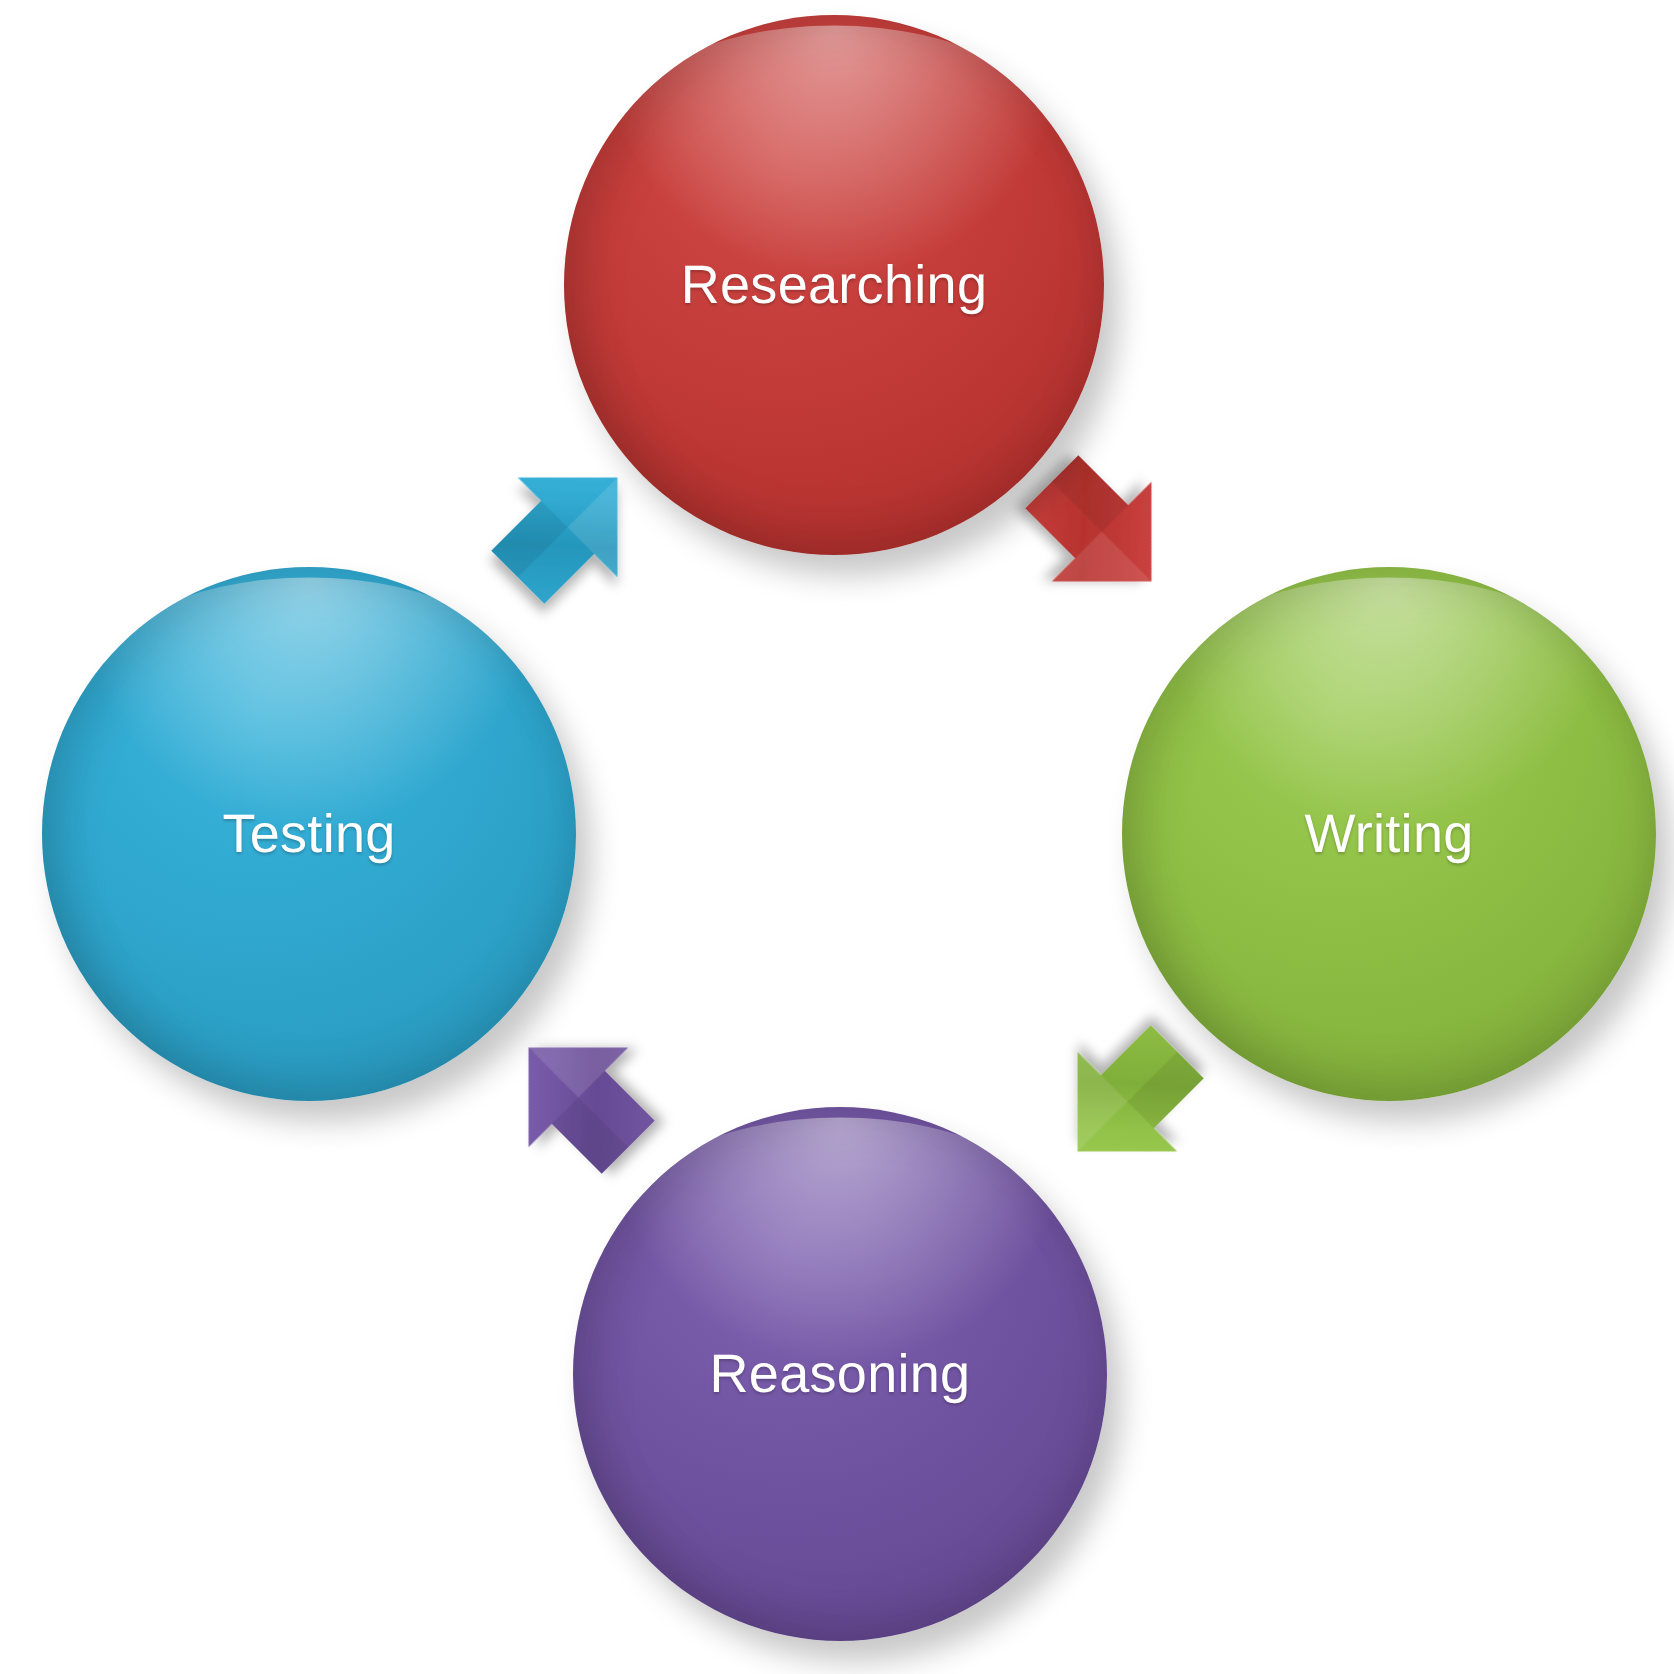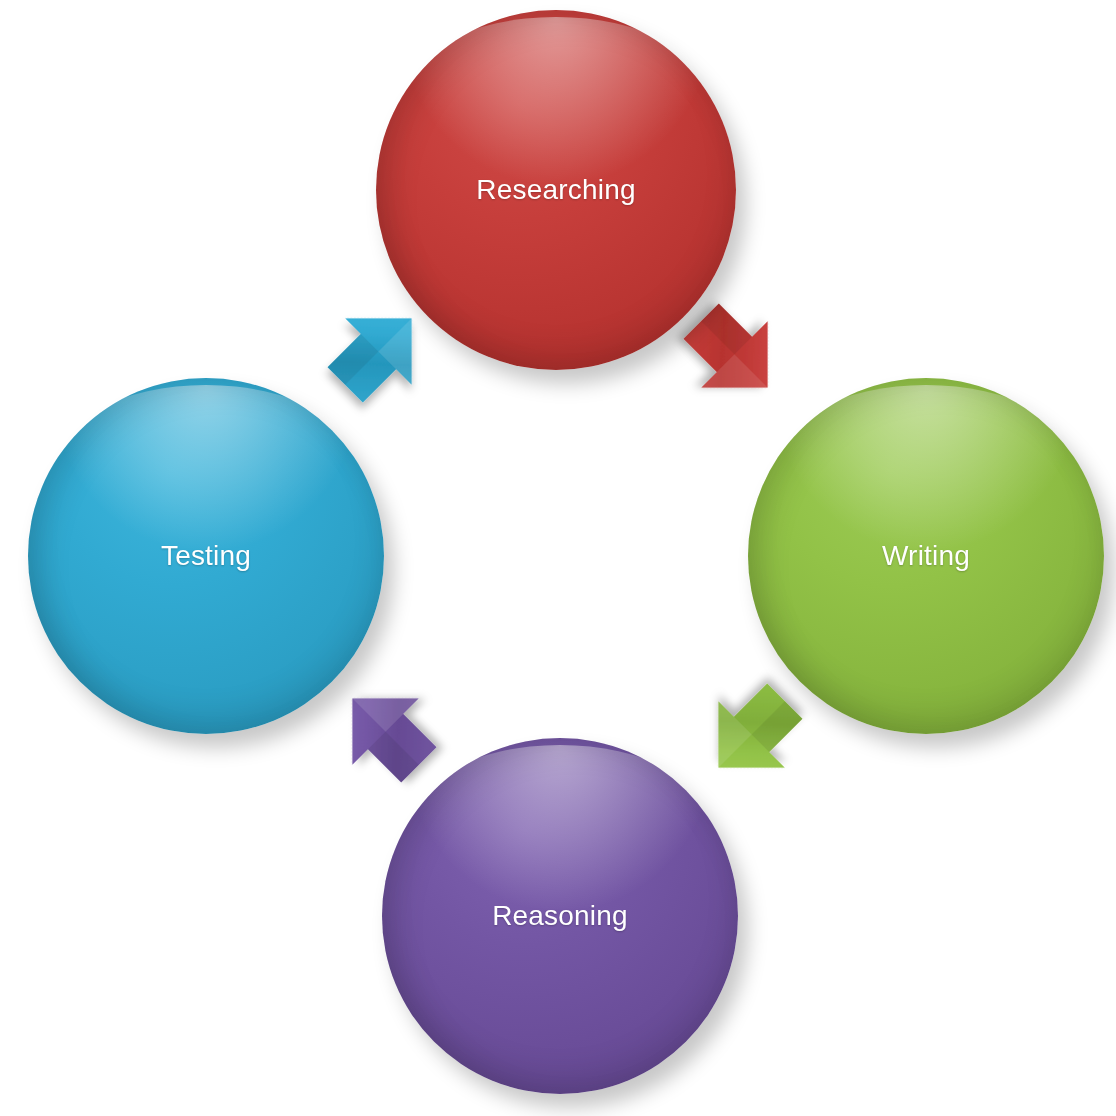--- a/index.html
+++ b/index.html
@@ -81,21 +81,21 @@
     inset: 0;
     border-radius: 50%;
     box-shadow: inset 0 -16px 32px rgba(0,0,0,0.12),
                 inset 14px 10px 30px rgba(0,0,0,0.10);
     pointer-events: none;
   }
   .node .label {
     position: relative;
     z-index: 5;
     color: #ffffff;
-    font-size: 28px;
+    font-size: 36px;
     font-weight: 400;
     letter-spacing: 0.2px;
     text-shadow: 0 1px 2px rgba(0,0,0,0.22);
     white-space: nowrap;
   }
 
   
   #node-researching { left: 376px; top: 10px;  width: 360px; height: 360px; }
   #node-writing     { left: 748px; top: 378px; width: 356px; height: 356px; }
   #node-reasoning   { left: 382px; top: 738px; width: 356px; height: 356px; }

